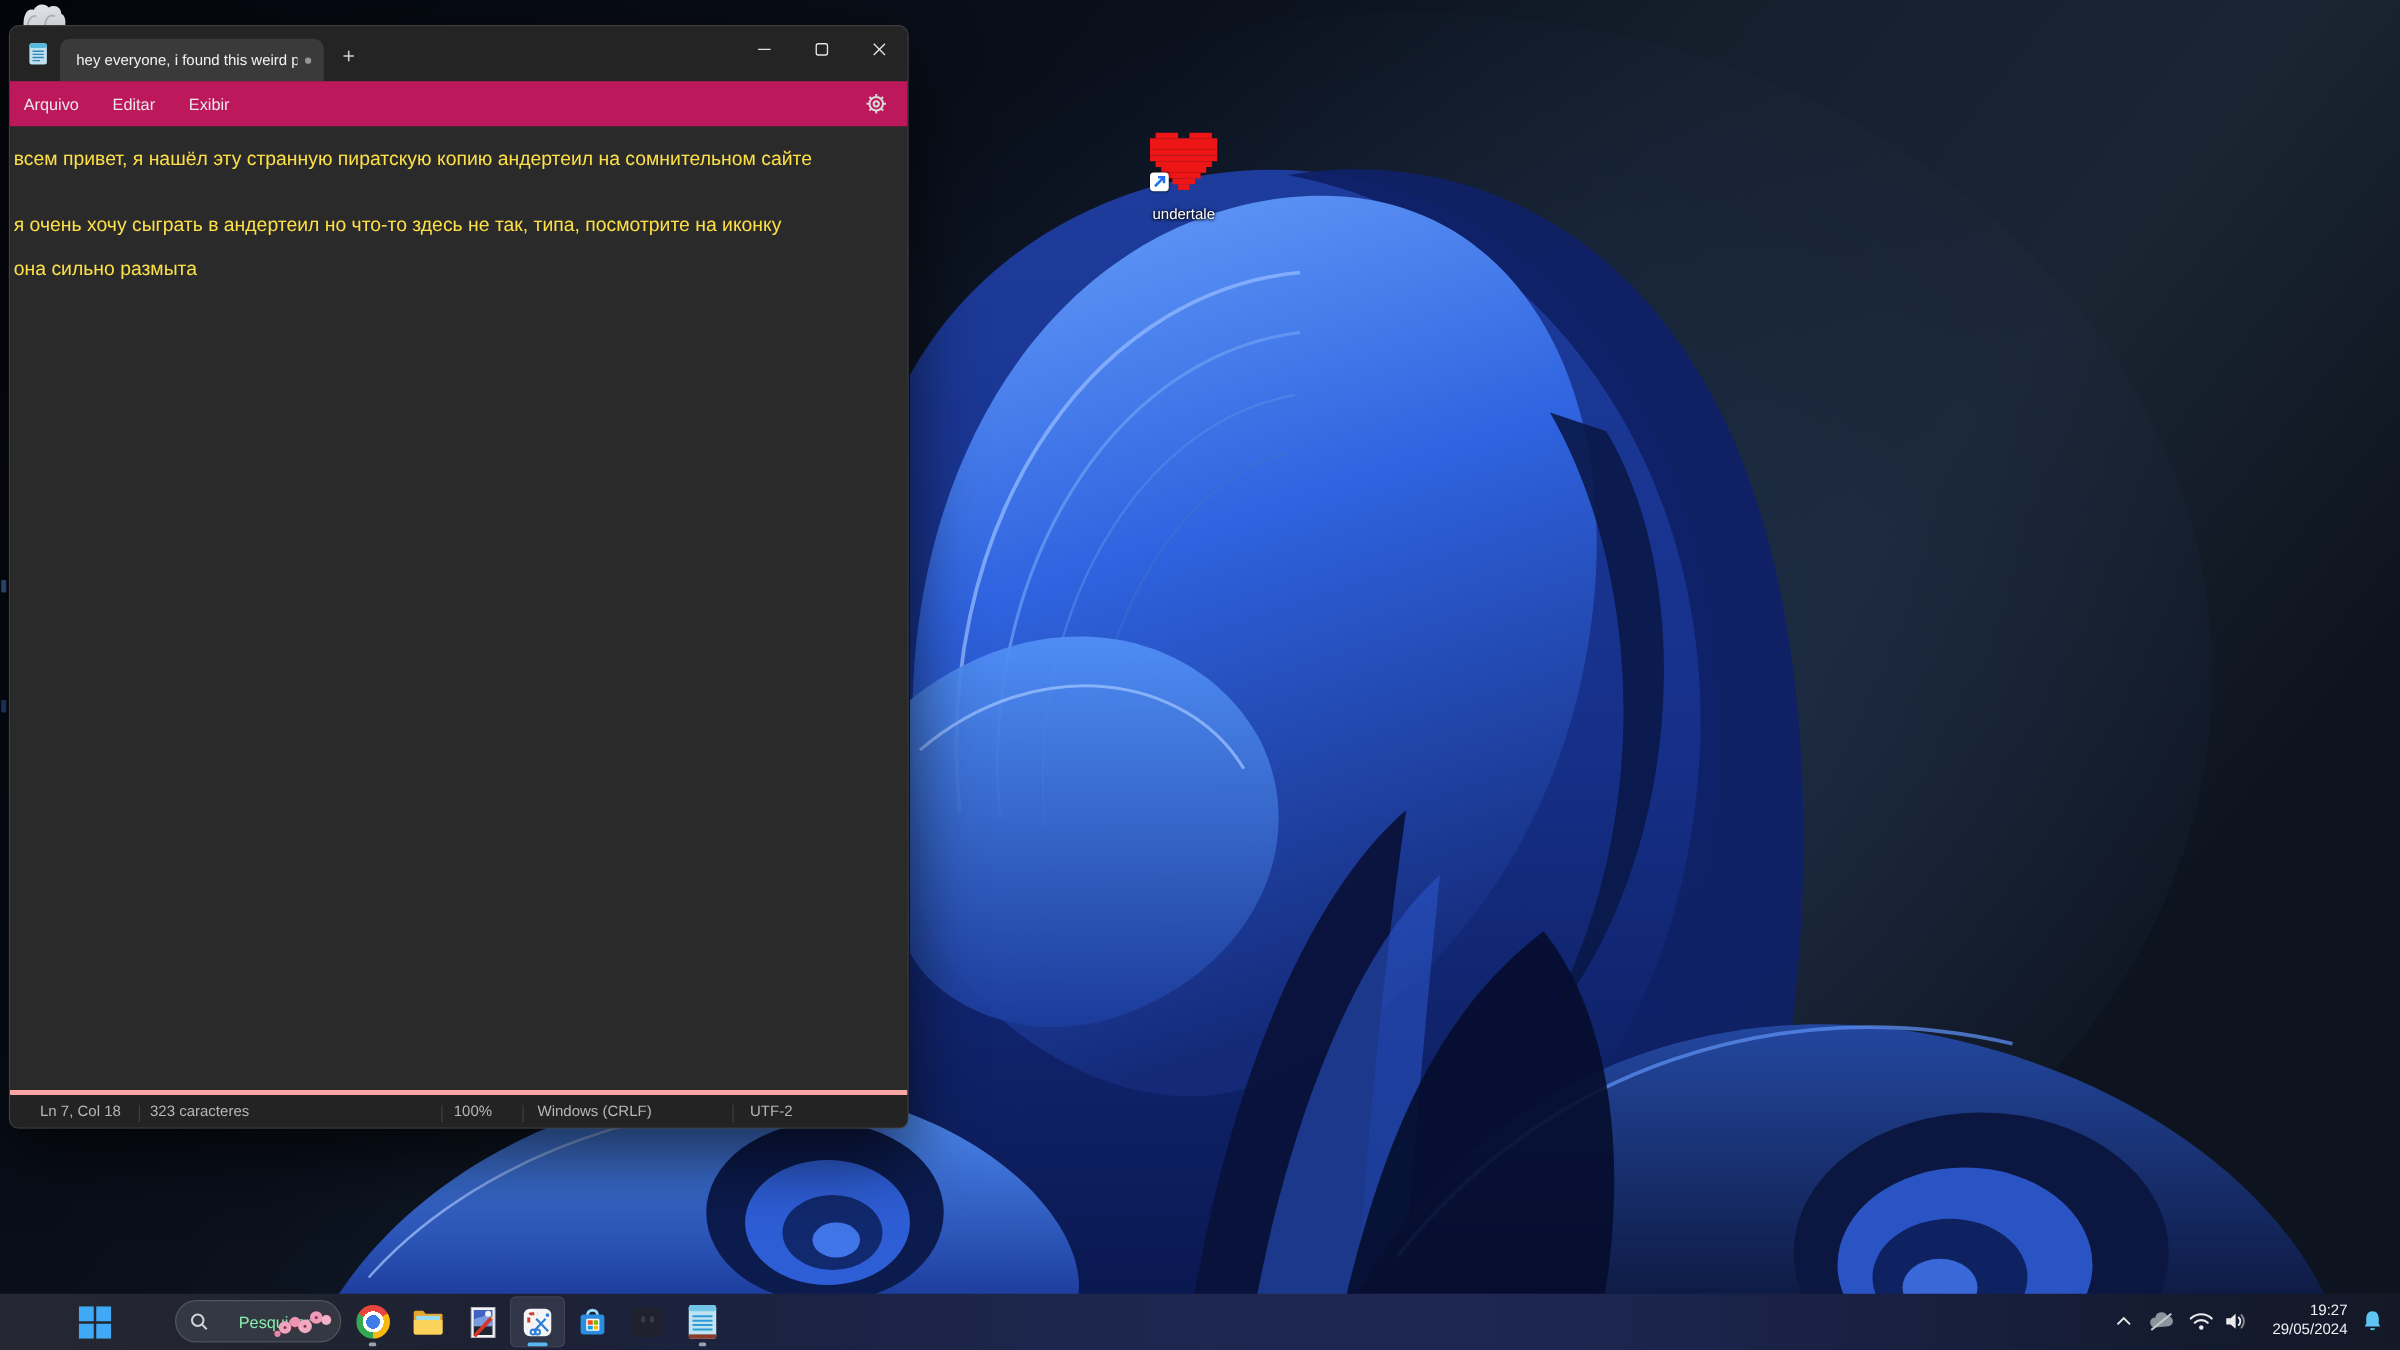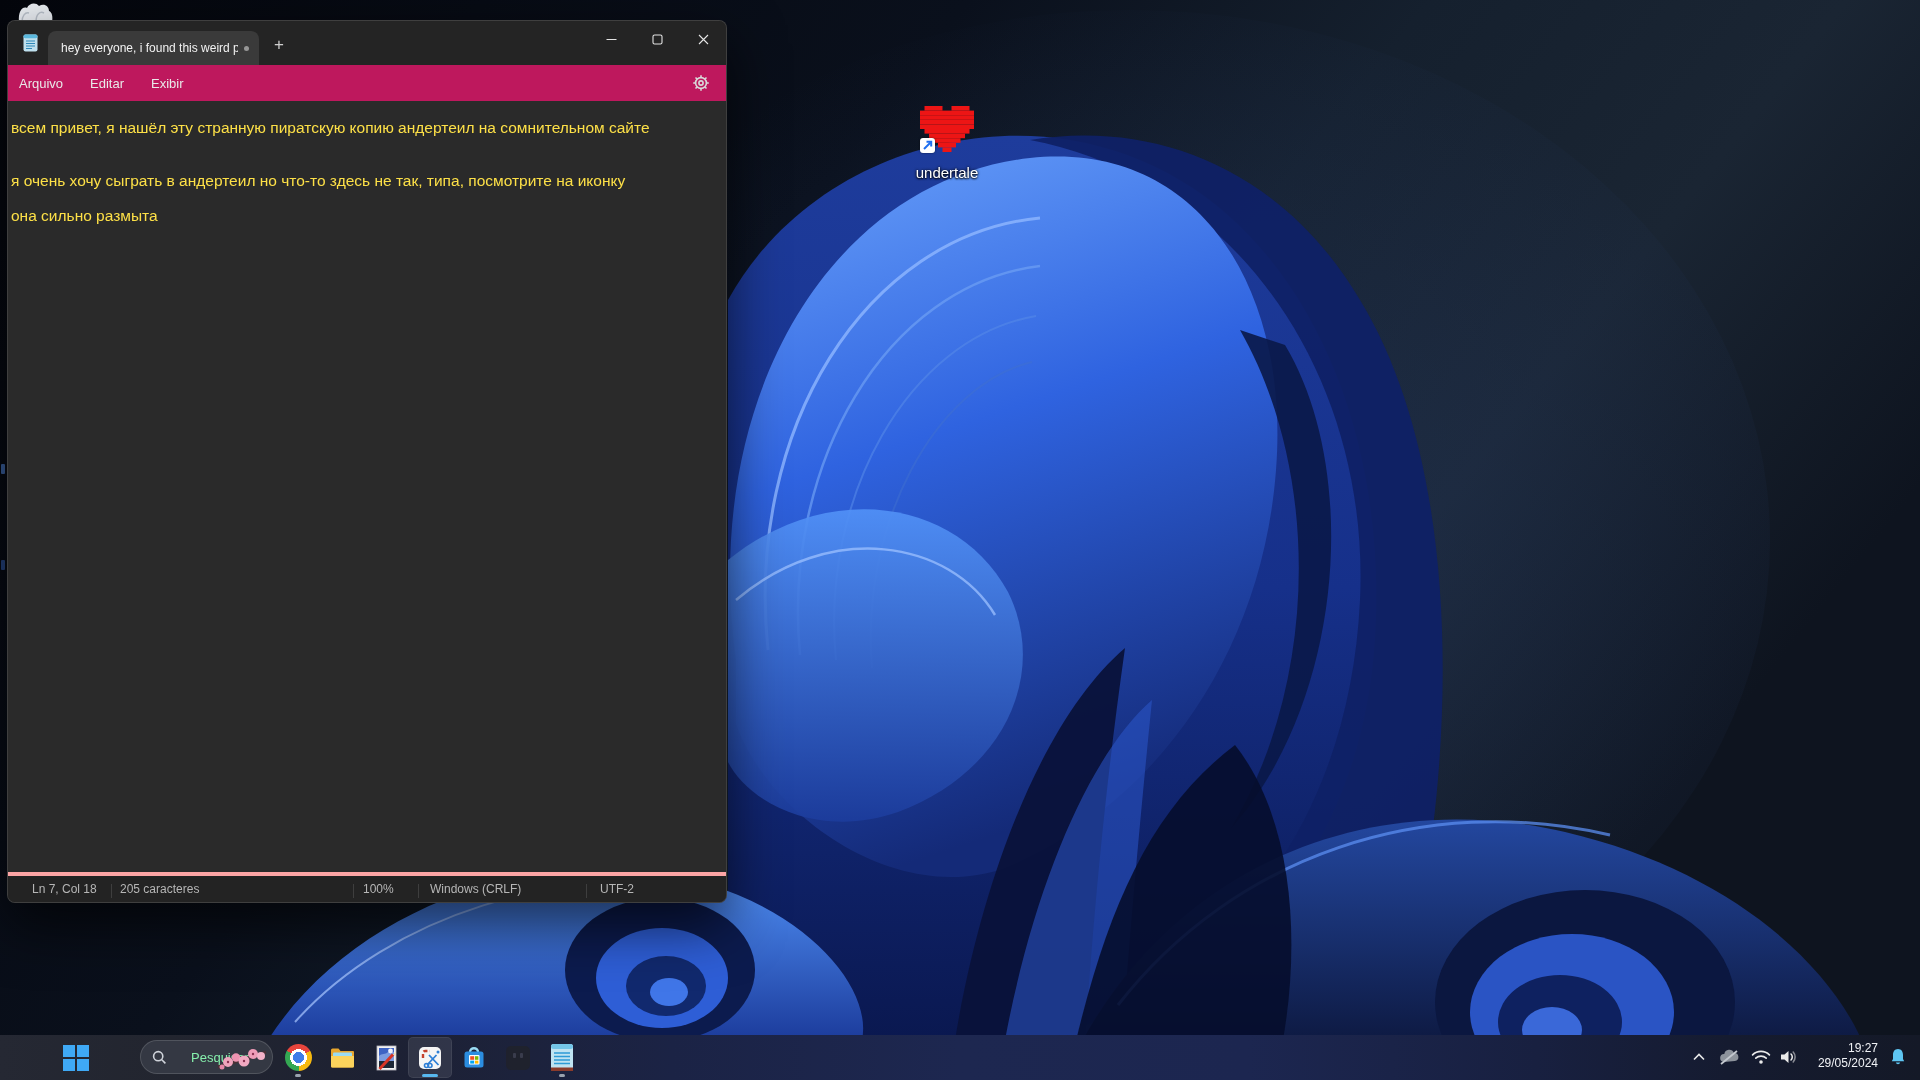--- a/index.html
+++ b/index.html
@@ -14,21 +14,21 @@
   .recycle-blob { position:absolute; left:16px; top:2px; z-index:1; }
   .sliver { position:absolute; width:4px; height:10px; z-index:1; border-radius:1px; }
   .sliver1 { left:1px; top:464px; background:#4a79c8; opacity:.75; }
   .sliver2 { left:1px; top:560px; background:#2f55a0; opacity:.75; }
 
   
   .shortcut { position:absolute; left:905px; top:106px; width:84px; text-align:center; z-index:2; cursor:default; }
   .heart-wrap { position:relative; width:54px; height:46px; margin:0 auto; filter:blur(.6px); }
   .shortcut-arrow { position:absolute; left:15px; top:32px; width:15px; height:15px; background:#fff;
                     border-radius:3px; box-shadow:0 0 2px rgba(0,0,0,.6); filter:none; }
-  .shortcut-label { margin-top:12px; font-size:15px; color:#fff; text-shadow:0 1px 2px #000, 0 0 3px #000; }
+  .shortcut-label { margin-top:12px; font-size:12px; color:#fff; text-shadow:0 1px 2px #000, 0 0 3px #000; }
 
   
   .notepad { position:absolute; left:7px; top:20px; width:720px; height:883px; z-index:5;
              background:#2a2a2a; border:1px solid rgba(255,255,255,.10); border-radius:8px;
              box-shadow:0 22px 55px rgba(0,0,0,.65); display:flex; flex-direction:column; overflow:hidden; }
   .titlebar { position:relative; height:44px; flex:0 0 44px; background:#242424; }
   .app-icon { position:absolute; left:15px; top:13px; }
   .tab { position:absolute; left:40px; top:10px; width:211px; height:34px; background:#3a3a3a;
          border-radius:8px 8px 0 0; display:flex; align-items:center; padding:0 10px 0 13px; }
   .tab-label { flex:1; font-size:12px; color:#f2f2f2; white-space:nowrap; overflow:hidden; }
@@ -243,21 +243,21 @@
 
 
 я очень хочу сыграть в андертеил но что-то здесь не так, типа, посмотрите на иконку
 
 она сильно размыта</pre>
     </div>
 
     <div class="statusbar">
       <span class="st" style="left:24px">Ln 7, Col 18</span>
       <div class="st-sep" style="left:103px"></div>
-      <span class="st" style="left:112px">205 caracteres</span>
+      <span class="st" style="left:112px">323 caracteres</span>
       <div class="st-sep" style="left:345px"></div>
       <span class="st" style="left:355px">100%</span>
       <div class="st-sep" style="left:410px"></div>
       <span class="st" style="left:422px">Windows (CRLF)</span>
       <div class="st-sep" style="left:578px"></div>
       <span class="st" style="left:592px">UTF-2</span>
     </div>
   </div>
 
   <div class="taskbar">

